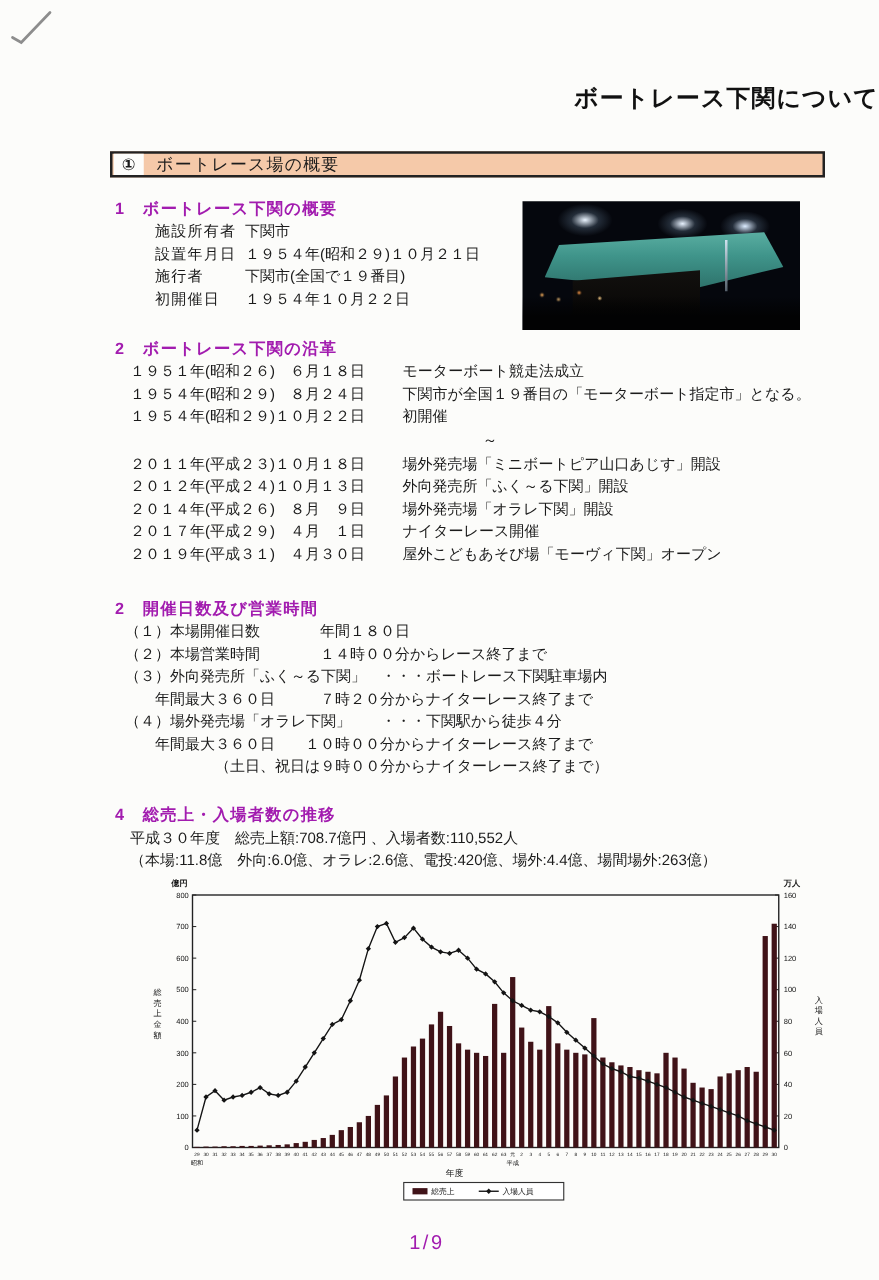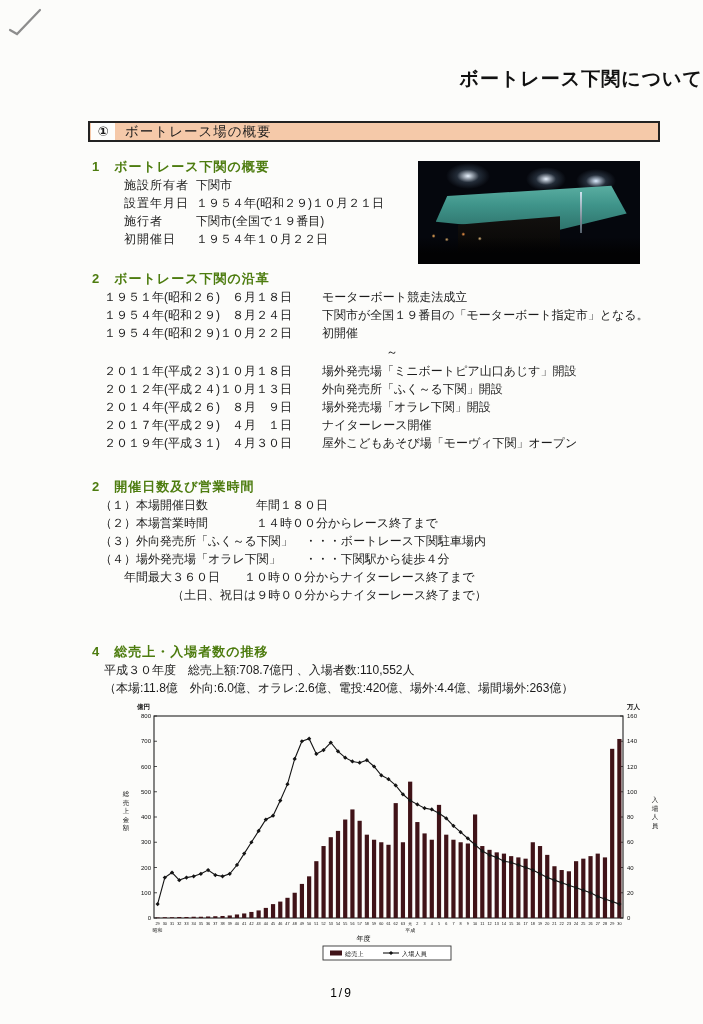--- a/index.html
+++ b/index.html
@@ -18,21 +18,21 @@
     top:121px;left:88px;width:572px;height:21px;
     background:#f5c9a9;border:2px solid #222;
     display:flex;align-items:center;box-sizing:border-box;
   }
   .banner .num{
     background:#fdfdfb;height:17px;min-width:24px;margin-left:1px;
     display:flex;align-items:center;justify-content:center;
     font-size:13px;font-weight:bold;
   }
   .banner .lbl{font-size:13.5px;font-weight:normal;margin-left:10px;letter-spacing:1px;}
-  .sec-head{font-size:13px;font-weight:bold;letter-spacing:1px;color:#4d7c0f;}
+  .sec-head{font-size:13px;font-weight:bold;letter-spacing:1px;color:#a21caf;}
   .body-text{font-size:12px;line-height:18px;color:#1b1b1b;}
   .kv-row{display:flex;margin-left:20px;}
   .kv-row .k{width:72px;letter-spacing:1px;}
   .kv-row .v{}
   .hist-row{display:flex;}
   .hist-row .d{width:218px;white-space:pre;}
   .hist-row .t{flex:1;}
   .sep{margin-left:282px;line-height:20px;}
   .pre{white-space:pre-wrap;}
   
@@ -62,21 +62,21 @@
   .photo .lights{position:absolute;left:4%;bottom:18%;width:30%;height:18%;
     background:
       radial-gradient(2px 2px at 10% 50%,#ffb45e,transparent),
       radial-gradient(2px 2px at 30% 70%,#ffc97e,transparent),
       radial-gradient(2px 2px at 55% 40%,#ff9d4a,transparent),
       radial-gradient(2px 2px at 80% 65%,#ffd18a,transparent);}
   .photo .tower{position:absolute;right:26%;top:30%;width:2px;height:40%;
     background:linear-gradient(180deg,#cfe3ef,#55606b);}
   
   .chart{top:700px;left:118px;width:545px;height:264px;}
-  .pagenum{top:986px;left:0;width:683px;text-align:center;font-size:12px;letter-spacing:2px;color:#000000;}
+  .pagenum{top:986px;left:0;width:683px;text-align:center;font-size:16px;letter-spacing:2px;color:#a21caf;}
   .checkmark{top:4px;left:4px;}
 </style>
 </head>
 <body>
 
 <svg class="abs checkmark" width="42" height="36">
   <polyline points="6,26 13,30 36,6" fill="none" stroke="#8d8d8d" stroke-width="2.2" stroke-linecap="round"></polyline>
 </svg>
 
 <div class="abs title">ボートレース下関について</div>
@@ -152,20 +152,21 @@
     <span class="d">２０１９年(平成３１)　４月３０日</span>
     <span class="t">屋外こどもあそび場「モーヴィ下関」オープン</span>
   </div>
 </div>
 
 <div class="abs sec-head" style="top:478px;left:92px;">2　開催日数及び営業時間</div>
 <div class="abs body-text" style="top:496px;left:100px;width:560px;">
   <div class="pre">（１）本場開催日数　　　　年間１８０日</div>
   <div class="pre">（２）本場営業時間　　　　１４時００分からレース終了まで</div>
   <div class="pre">（３）外向発売所「ふく～る下関」　・・・ボートレース下関駐車場内</div>
+  <div class="pre">　　年間最大３６０日　　　７時２０分からナイターレース終了まで</div>
   <div class="pre">（４）場外発売場「オラレ下関」　　・・・下関駅から徒歩４分</div>
   <div class="pre">　　年間最大３６０日　　１０時００分からナイターレース終了まで</div>
   <div class="pre">　　　　　　（土日、祝日は９時００分からナイターレース終了まで）</div>
 </div>
 
 <div class="abs sec-head" style="top:643px;left:92px;">4　総売上・入場者数の推移</div>
 <div class="abs body-text" style="top:661px;left:104px;width:560px;">
   <div class="pre">平成３０年度　総売上額:708.7億円 、入場者数:110,552人</div>
   <div class="pre">（本場:11.8億　外向:6.0億、オラレ:2.6億、電投:420億、場外:4.4億、場間場外:263億）</div>
 </div>

